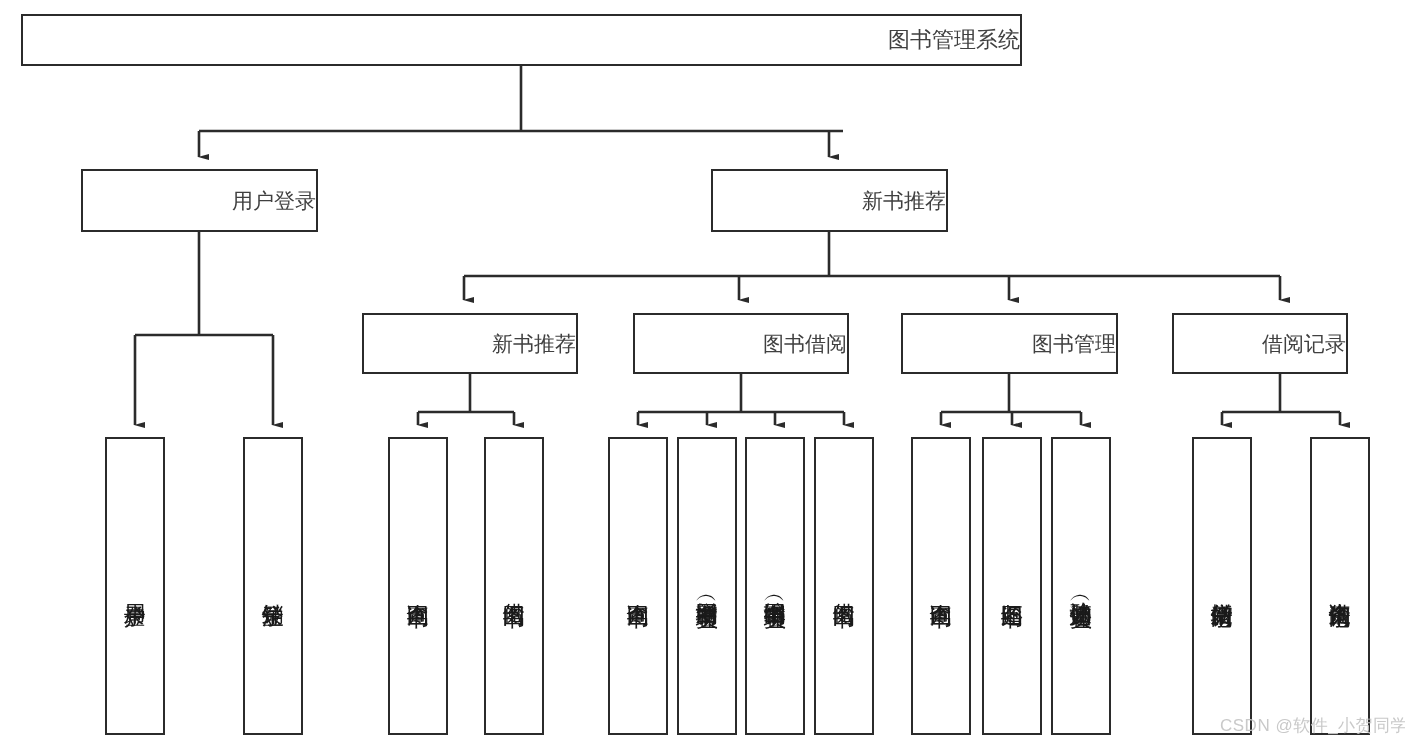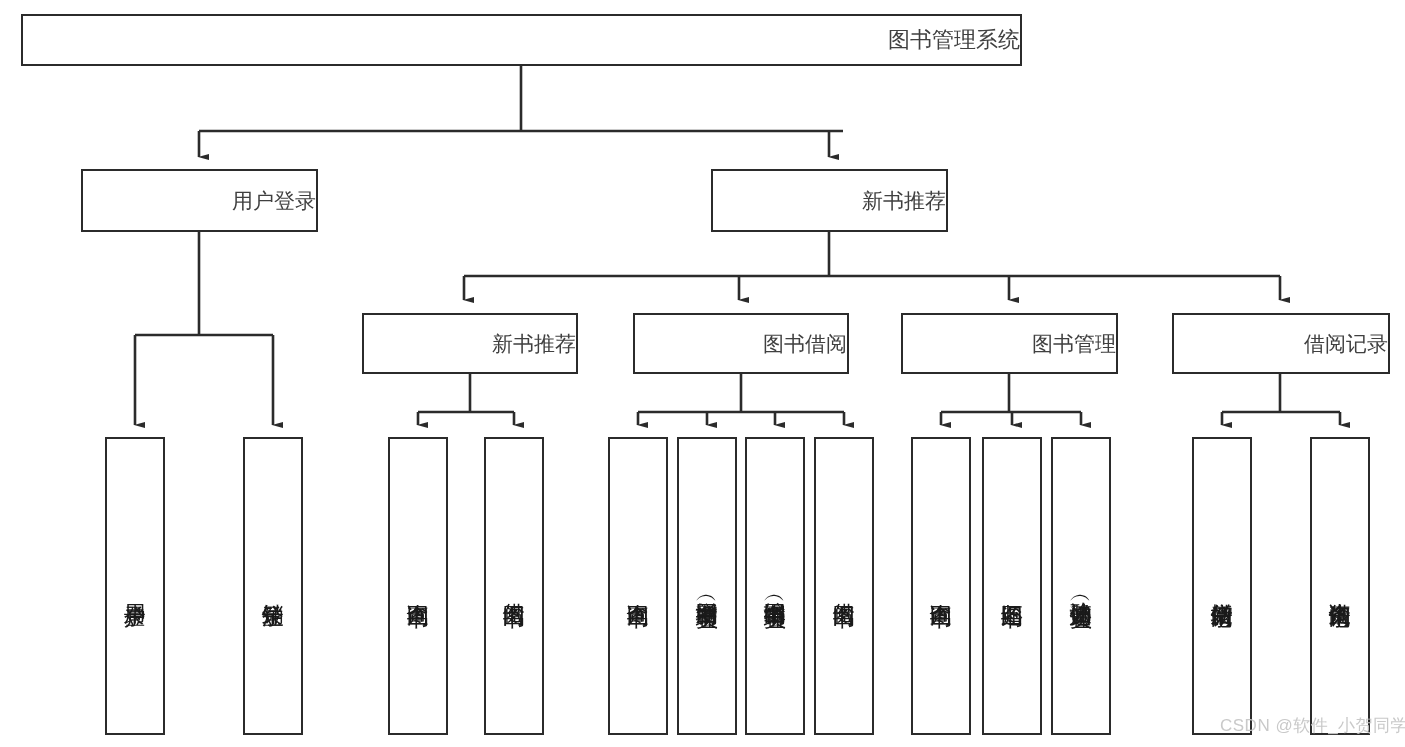--- a/index.html
+++ b/index.html
@@ -122,21 +122,21 @@
 
   <div class="node lvl3" style="left: 362px; top: 313px; width: 216px; height: 61px;">
     <span>新书推荐</span>
   </div>
   <div class="node lvl3" style="left: 633px; top: 313px; width: 216px; height: 61px;">
     <span>图书借阅</span>
   </div>
   <div class="node lvl3" style="left: 901px; top: 313px; width: 217px; height: 61px;">
     <span>图书管理</span>
   </div>
-  <div class="node lvl3" style="left: 1172px; top: 313px; width: 218px; height: 61px;">
+  <div class="node lvl3" style="left: 1172px; top: 313px; width: 176px; height: 61px;">
     <span>借阅记录</span>
   </div>
 
   <div id="leaf-layer">
       <div class="leaf" style="left: 105px; top: 437px; width: 60px; height: 298px;">
         <span class="vtext">用户登录</span>
       </div>
       <div class="leaf" style="left: 243px; top: 437px; width: 60px; height: 298px;">
         <span class="vtext">注销登录</span>
       </div>

